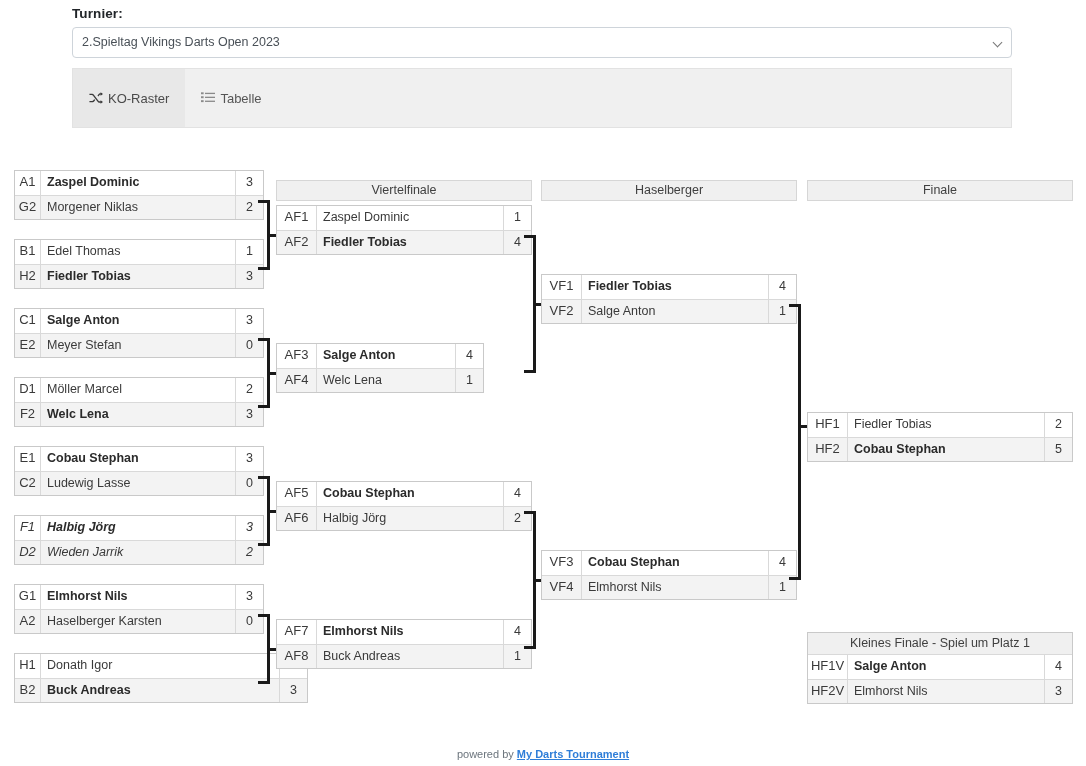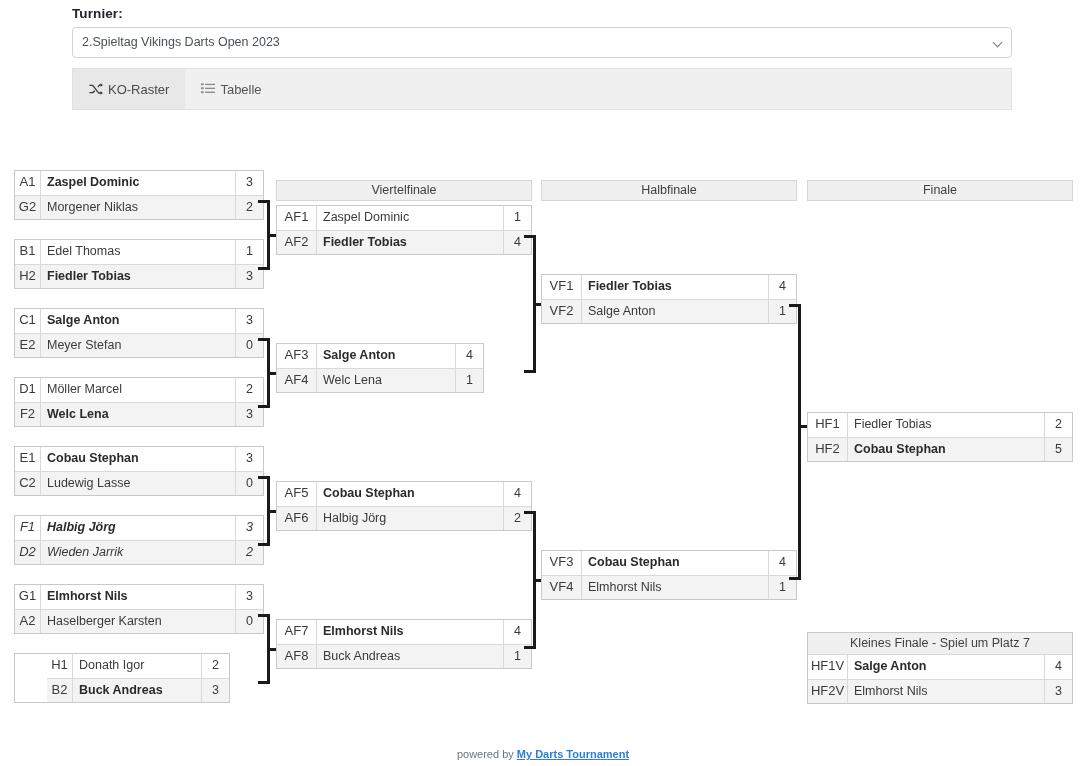--- a/index.html
+++ b/index.html
@@ -29,21 +29,21 @@
     position: absolute; right: 11px; top: 12px;
     width: 7px; height: 7px;
     border-right: 1.4px solid #777; border-bottom: 1.4px solid #777;
     transform: rotate(45deg);
     pointer-events: none;
   }
 
   
   .tabs {
     position: absolute; left: 72px; top: 68px;
-    width: 940px; height: 42px;
+    width: 940px; height: 60px;
     background: #f0f0f0;
     border: 1px solid #e2e2e2;
     display: flex; align-items: stretch;
   }
   .tab {
     display: flex; align-items: center; gap: 5px;
     padding: 0 16px;
     font-size: 13px; color: #555;
   }
   .tab.active { background: #e8e8e8; color: #4a4a4a; }
@@ -150,21 +150,21 @@
       </svg>
     </span>
     <span class="tab-label">Tabelle</span>
   </div>
 </div>
 
 <div class="bracket">
 
   <div class="round-head" style="left:14px;  top:5px; width:250px;">Achtelfinale</div>
   <div class="round-head" style="left:276px; top:5px; width:256px;">Viertelfinale</div>
-  <div class="round-head" style="left:541px; top:5px; width:256px;">Halbfinale</div>
+  <div class="round-head" style="left:541px; top:5px; width:256px;">Haselberger</div>
   <div class="round-head" style="left:807px; top:5px; width:266px;">Finale</div>
 
   <div class="match" style="left:14px; top:40px; width:250px;">
     <div class="mrow">
       <span class="seed">A1</span>
       <span class="pname win">Zaspel Dominic</span>
       <span class="score">3</span>
     </div>
     <div class="mrow alt">
       <span class="seed">G2</span>
@@ -244,21 +244,21 @@
       <span class="pname win">Elmhorst Nils</span>
       <span class="score">3</span>
     </div>
     <div class="mrow alt">
       <span class="seed">A2</span>
       <span class="pname">Haselberger Karsten</span>
       <span class="score">0</span>
     </div>
   </div>
 
-  <div class="match" style="left:14px; top:523px; width:216px;padding-left:32px;">
+  <div class="match" style="left:14px; top:523px; width:294px;">
     <div class="mrow">
       <span class="seed">H1</span>
       <span class="pname">Donath Igor</span>
       <span class="score">2</span>
     </div>
     <div class="mrow alt">
       <span class="seed">B2</span>
       <span class="pname win">Buck Andreas</span>
       <span class="score">3</span>
     </div>
@@ -394,21 +394,21 @@
       <span class="score">2</span>
     </div>
     <div class="mrow alt">
       <span class="seed wide">HF2</span>
       <span class="pname win">Cobau Stephan</span>
       <span class="score">5</span>
     </div>
   </div>
 
   <div class="match" style="left:807px; top:502px; width:266px;">
-    <div class="mtitle">Kleines Finale - Spiel um Platz 7</div>
+    <div class="mtitle">Kleines Finale - Spiel um Platz 1</div>
     <div class="mrow">
       <span class="seed wide">HF1V</span>
       <span class="pname win">Salge Anton</span>
       <span class="score">4</span>
     </div>
     <div class="mrow alt">
       <span class="seed wide">HF2V</span>
       <span class="pname">Elmhorst Nils</span>
       <span class="score">3</span>
     </div>

